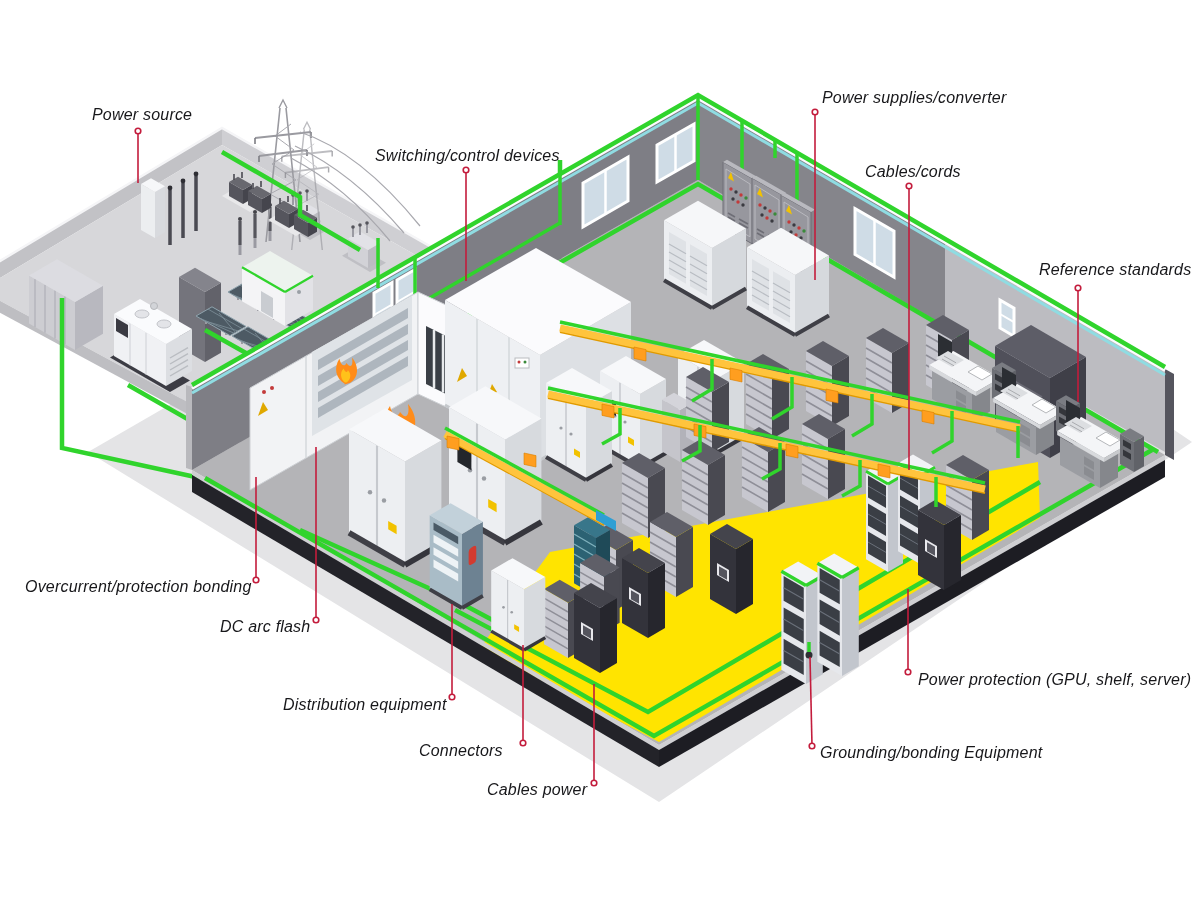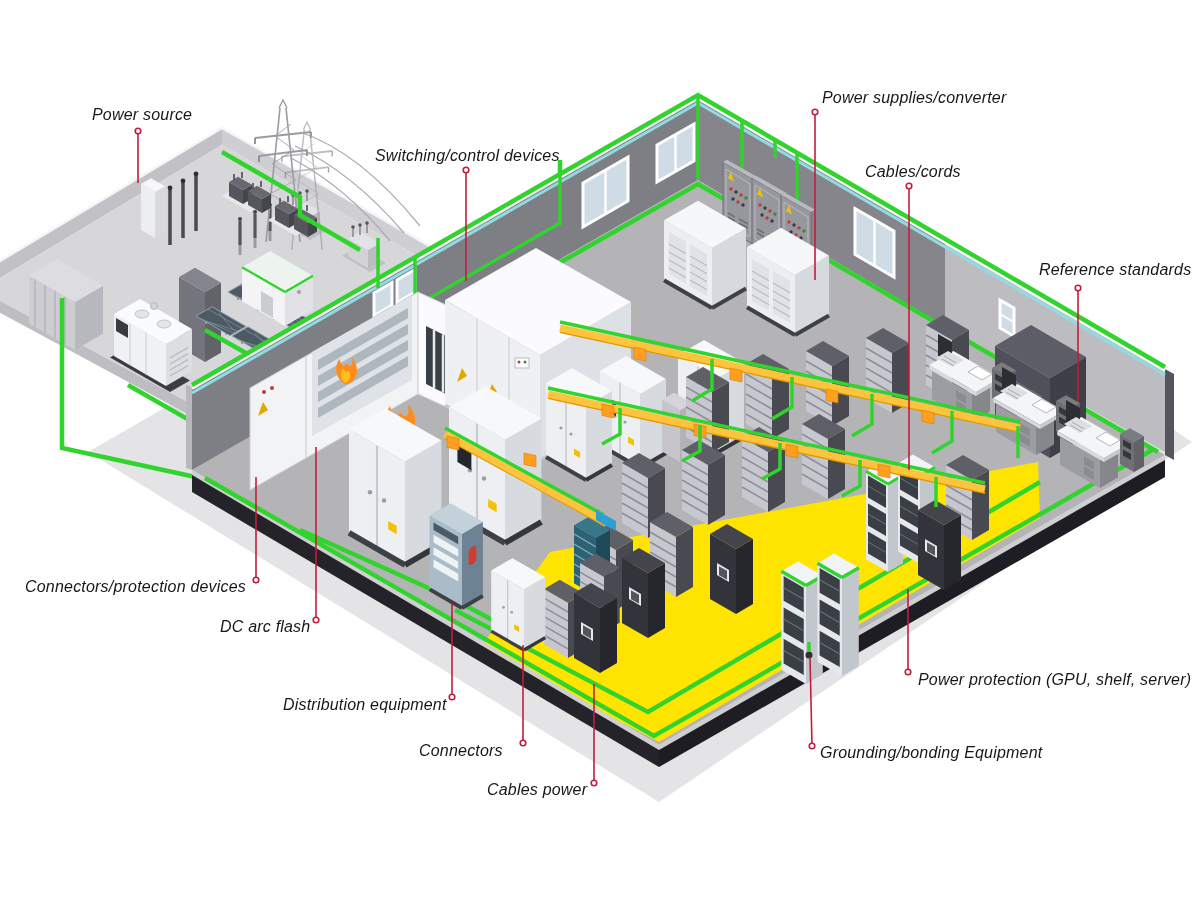--- a/index.html
+++ b/index.html
@@ -506,20 +506,20 @@
     <circle class="ldot" cx="812" cy="746" r="2.8"></circle>
     <circle class="ldot" cx="908" cy="672" r="2.8"></circle>
   </g>
 </svg>
 
 <div class="label" style="left:92px;top:106px">Power source</div>
 <div class="label" style="left:375px;top:147px">Switching/control devices</div>
 <div class="label" style="left:822px;top:89px">Power supplies/converter</div>
 <div class="label" style="left:865px;top:163px">Cables/cords</div>
 <div class="label" style="left:1039px;top:261px">Reference standards</div>
-<div class="label" style="left:25px;top:578px">Connectors/protection devices</div>
+<div class="label" style="left:25px;top:578px">Overcurrent/protection bonding</div>
 <div class="label" style="left:220px;top:618px">DC arc flash</div>
 <div class="label" style="left:283px;top:696px">Distribution equipment</div>
 <div class="label" style="left:419px;top:742px">Connectors</div>
 <div class="label" style="left:487px;top:781px">Cables power</div>
 <div class="label" style="left:820px;top:744px">Grounding/bonding Equipment</div>
 <div class="label" style="left:918px;top:671px">Power protection (GPU, shelf, server)</div>
 </div>
 
 </body></html>

